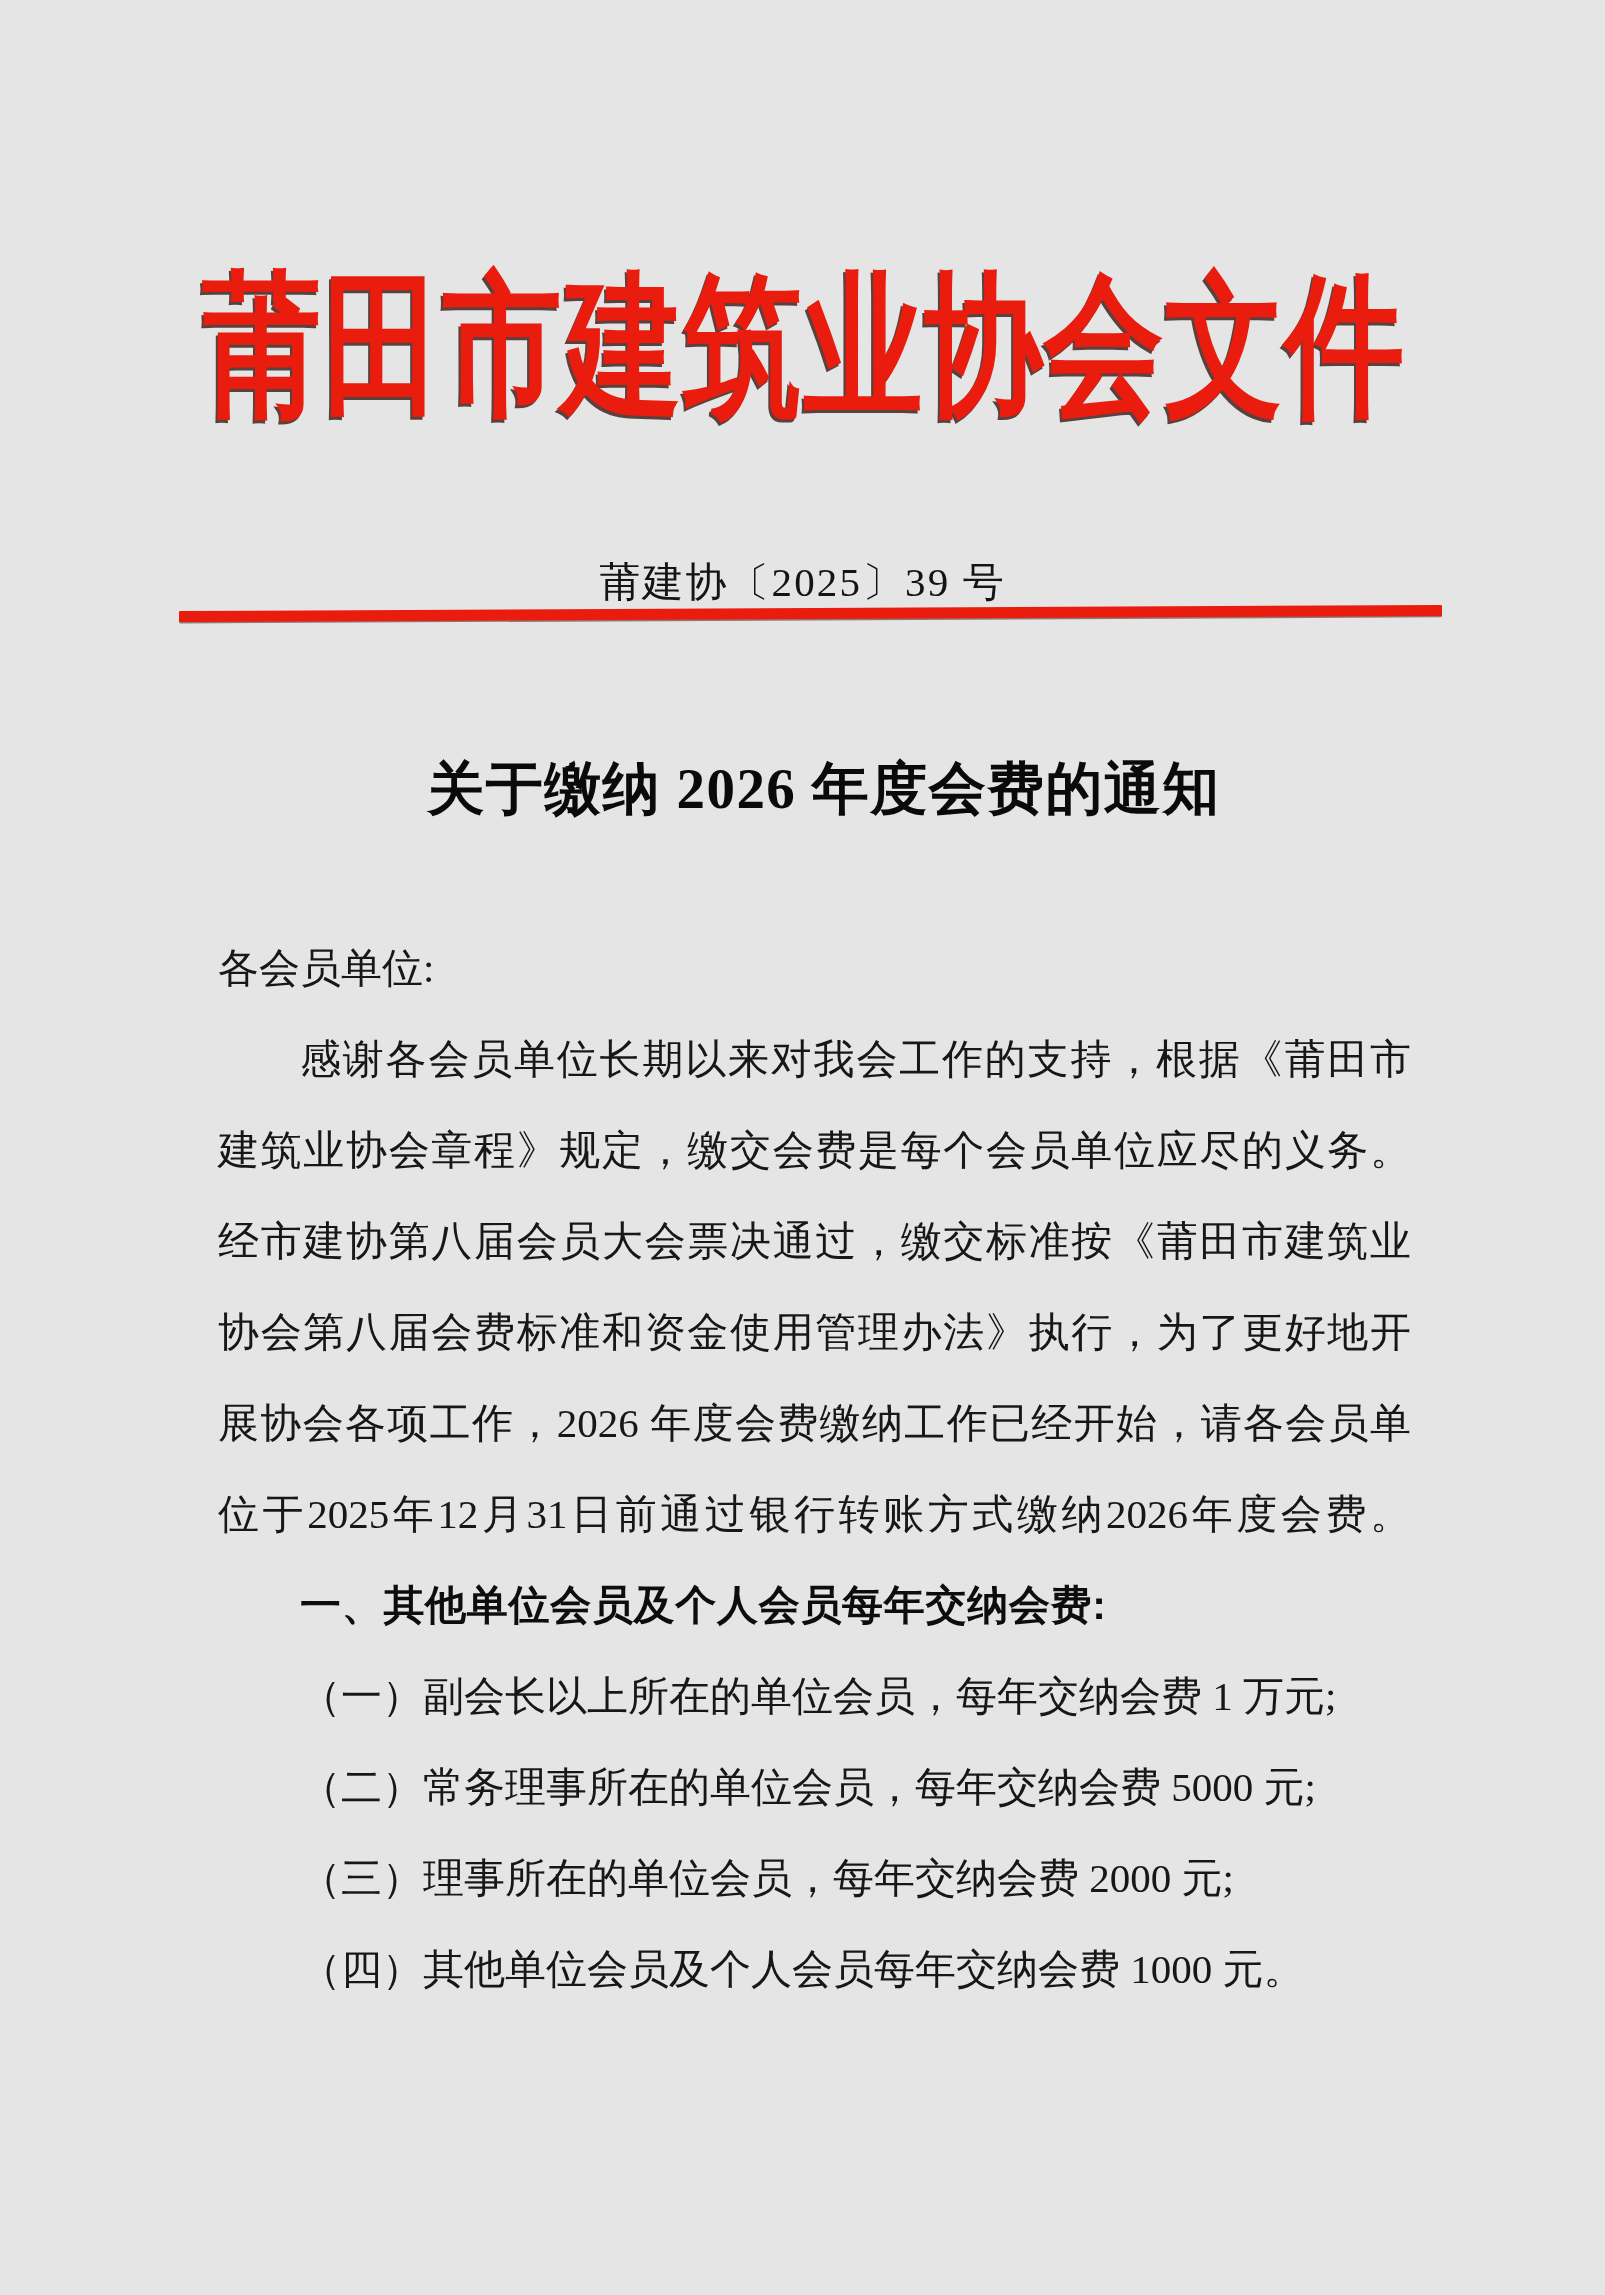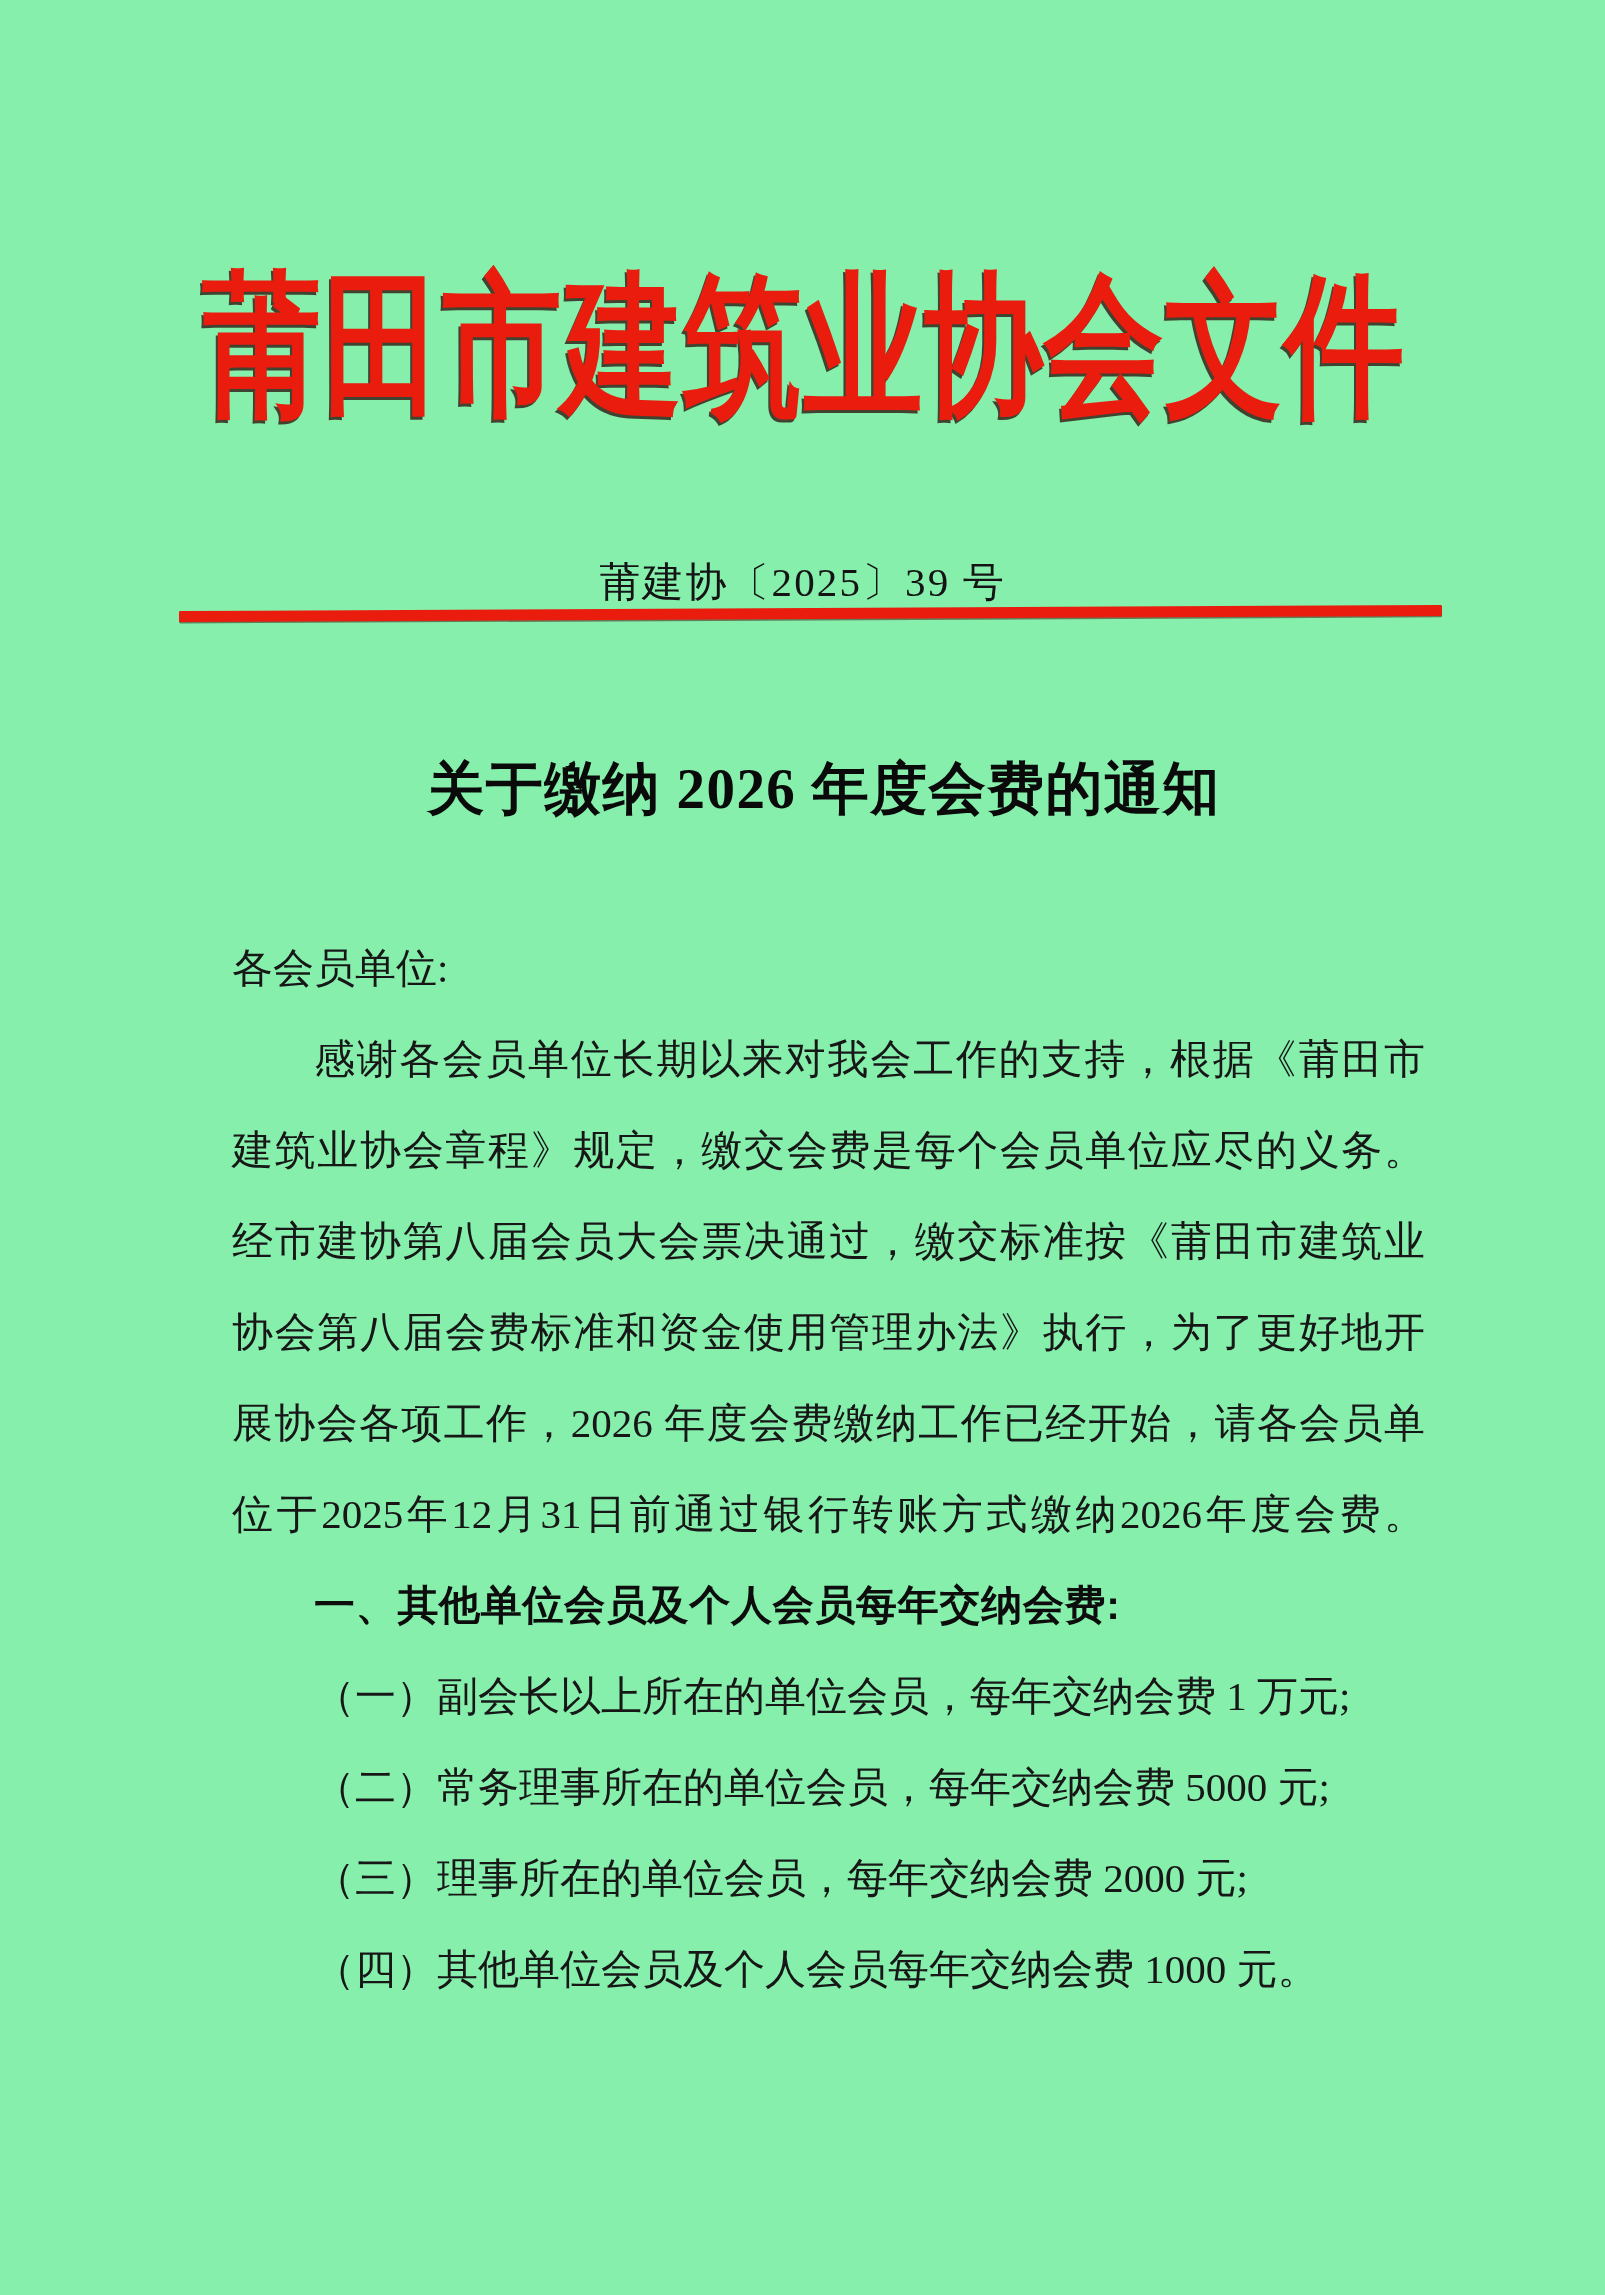--- a/index.html
+++ b/index.html
@@ -1,21 +1,21 @@
 <!DOCTYPE html>
 <html style="font-size:11.4px"><head>
 <meta charset="utf-8">
 <style>
   html,body{margin:0;padding:0;background:#9a9a9a;}
   .page{
     position:relative;
     width:1605px;
     height:2295px;
     margin:0 auto;
-    background:#86efac;
+    background:#e5e5e5;
     overflow:hidden;
     font-family:"Liberation Serif","DejaVu Serif",serif;
   }
   
   .org-title{
     position:absolute;
     left:202px;
     top:270px;
     width:1202px;
     font-size:119px;
@@ -61,21 +61,21 @@
     text-align:center;
     text-indent:43px;
     font-size:57px;
     font-weight:bold;
     letter-spacing:1.4px;
     color:#0a0a0a;
   }
   
   .body-block{
     position:absolute;
-    left:232px;
+    left:218px;
     top:923px;
     width:1193px;
     font-size:41px;
     color:#171717;
   }
   .line{
     line-height:91px;
     height:91px;
     white-space:normal;
   }

